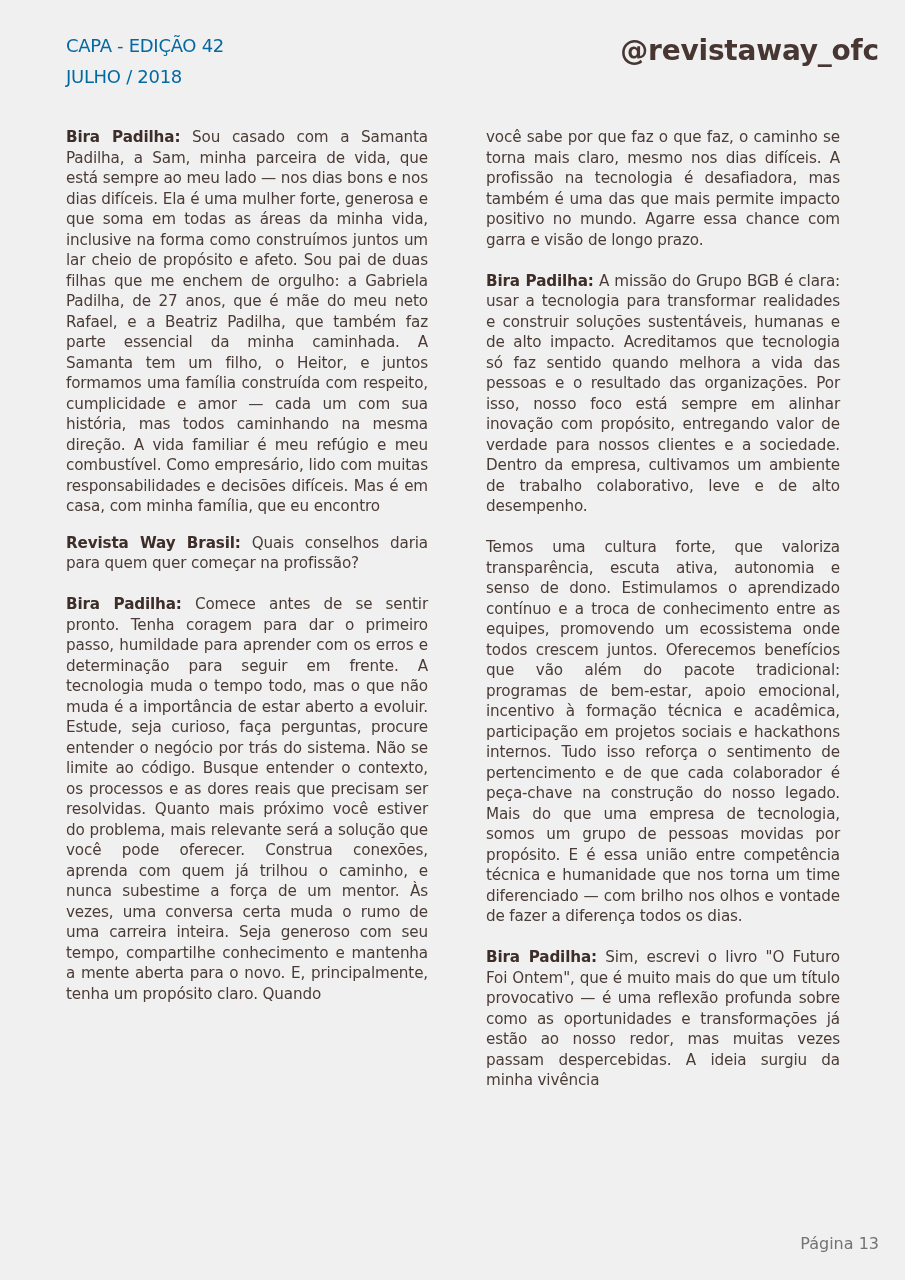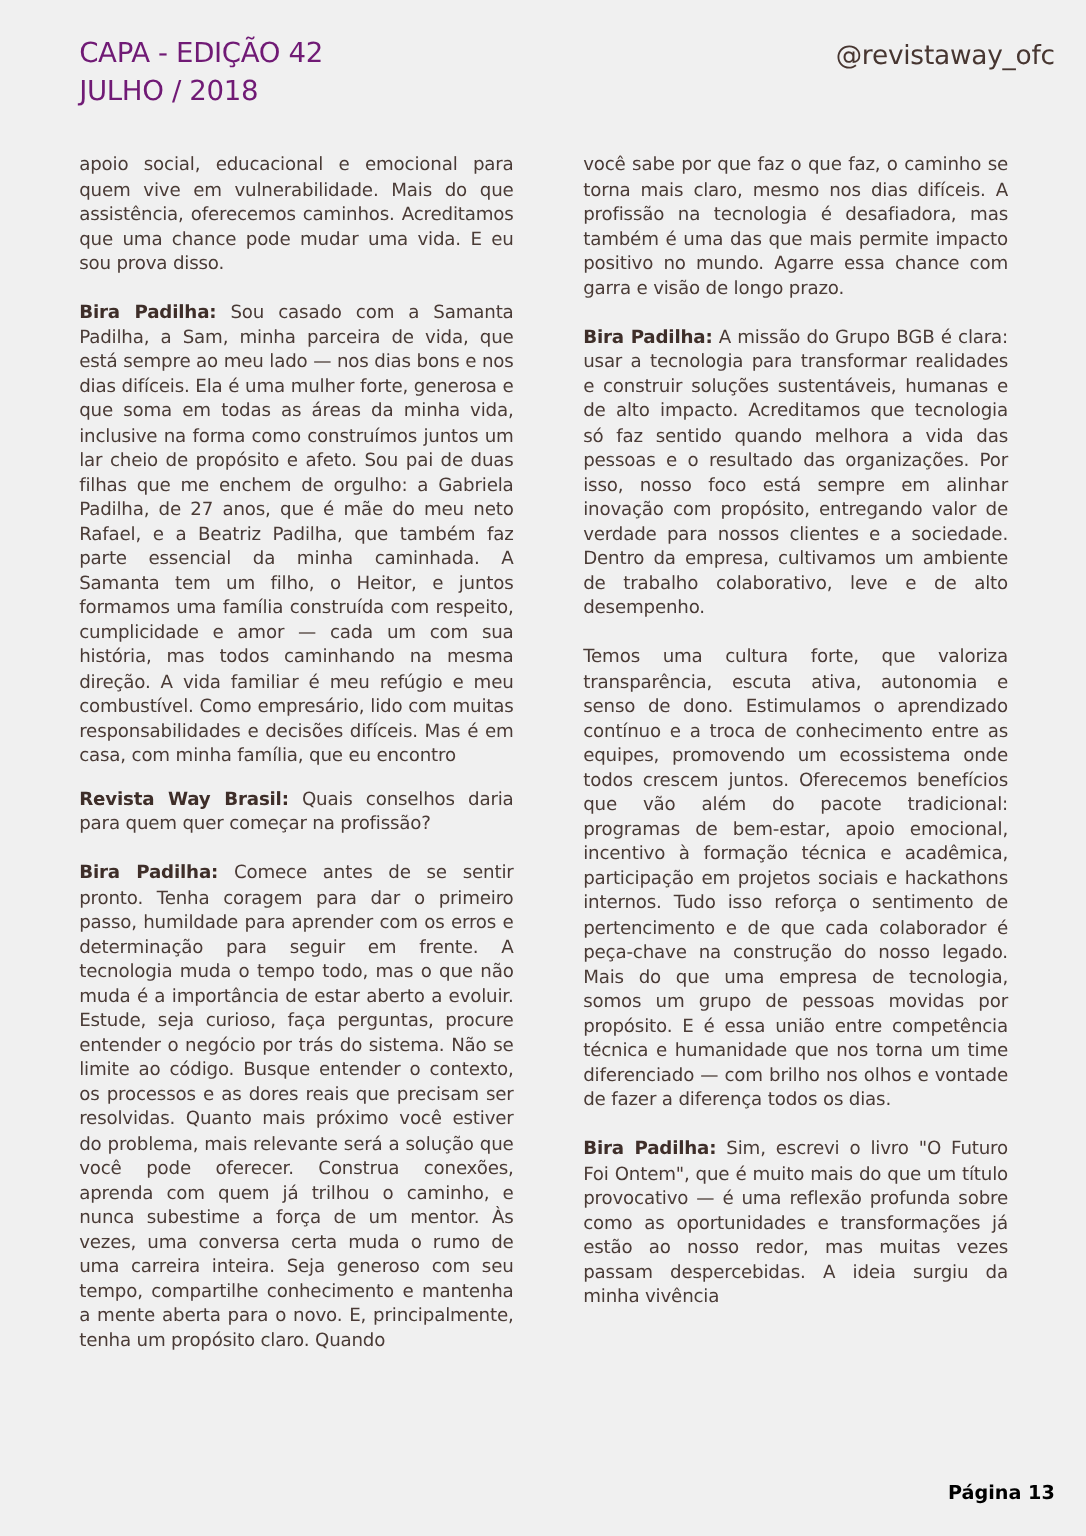--- a/index.html
+++ b/index.html
@@ -12,33 +12,33 @@
       height: 1280px;
       position: relative;
       overflow: hidden;
       color: #4a3b36;
       font-family: "DejaVu Sans", "Liberation Sans", sans-serif;
     }
     .header-left {
       position: absolute;
       left: 66px;
       top: 30px;
-      font-size: 23px;
+      font-size: 18px;
       line-height: 31px;
-      color: #701a75;
+      color: #0369a1;
       font-weight: normal;
       letter-spacing: -0.3px;
     }
     .header-left div { white-space: nowrap; }
     .handle {
       position: absolute;
       right: 26px;
       top: 34px;
-      font-size: 22px;
-      font-weight: normal;
+      font-size: 28px;
+      font-weight: bold;
       color: #473631;
       letter-spacing: -0.2px;
     }
     .column {
       position: absolute;
       top: 127px;
       font-size: 15.2px;
       line-height: 20.5px;
       text-align: justify;
       color: #4a3b36;
@@ -52,36 +52,35 @@
     .column p.tight { margin-bottom: 16px; }
     .column b {
       font-weight: bold;
       color: #3e2e29;
     }
     .page-num {
       position: absolute;
       right: 26px;
       top: 1234px;
       font-size: 16px;
-      font-weight: bold;
-      color: #000000;
+      font-weight: normal;
+      color: #737373;
     }
   </style>
 </head>
 <body>
 
 <div class="header-left">
   <div>CAPA - EDIÇÃO 42</div>
   <div>JULHO / 2018</div>
 </div>
 
 <div class="handle">@revistaway_ofc</div>
 
 <div class="column col-left">
-  <p><b></b><span>apoio social, educacional e emocional para quem vive em vulnerabilidade. Mais do que assistência, oferecemos caminhos. Acreditamos que uma chance pode mudar uma vida. E eu sou prova disso.</span></p>
   <p class="tight"><b>Bira Padilha:</b><span> Sou casado com a Samanta Padilha, a Sam, minha parceira de vida, que está sempre ao meu lado — nos dias bons e nos dias difíceis. Ela é uma mulher forte, generosa e que soma em todas as áreas da minha vida, inclusive na forma como construímos juntos um lar cheio de propósito e afeto. Sou pai de duas filhas que me enchem de orgulho: a Gabriela Padilha, de 27 anos, que é mãe do meu neto Rafael, e a Beatriz Padilha, que também faz parte essencial da minha caminhada. A Samanta tem um filho, o Heitor, e juntos formamos uma família construída com respeito, cumplicidade e amor — cada um com sua história, mas todos caminhando na mesma direção. A vida familiar é meu refúgio e meu combustível. Como empresário, lido com muitas responsabilidades e decisões difíceis. Mas é em casa, com minha família, que eu encontro</span></p>
   <p><b>Revista Way Brasil:</b><span> Quais conselhos daria para quem quer começar na profissão?</span></p>
   <p><b>Bira Padilha:</b><span> Comece antes de se sentir pronto. Tenha coragem para dar o primeiro passo, humildade para aprender com os erros e determinação para seguir em frente. A tecnologia muda o tempo todo, mas o que não muda é a importância de estar aberto a evoluir. Estude, seja curioso, faça perguntas, procure entender o negócio por trás do sistema. Não se limite ao código. Busque entender o contexto, os processos e as dores reais que precisam ser resolvidas. Quanto mais próximo você estiver do problema, mais relevante será a solução que você pode oferecer. Construa conexões, aprenda com quem já trilhou o caminho, e nunca subestime a força de um mentor. Às vezes, uma conversa certa muda o rumo de uma carreira inteira. Seja generoso com seu tempo, compartilhe conhecimento e mantenha a mente aberta para o novo. E, principalmente, tenha um propósito claro. Quando</span></p>
 </div>
 
 <div class="column col-right">
   <p><b></b><span>você sabe por que faz o que faz, o caminho se torna mais claro, mesmo nos dias difíceis. A profissão na tecnologia é desafiadora, mas também é uma das que mais permite impacto positivo no mundo. Agarre essa chance com garra e visão de longo prazo.</span></p>
   <p><b>Bira Padilha:</b><span> A missão do Grupo BGB é clara: usar a tecnologia para transformar realidades e construir soluções sustentáveis, humanas e de alto impacto. Acreditamos que tecnologia só faz sentido quando melhora a vida das pessoas e o resultado das organizações. Por isso, nosso foco está sempre em alinhar inovação com propósito, entregando valor de verdade para nossos clientes e a sociedade. Dentro da empresa, cultivamos um ambiente de trabalho colaborativo, leve e de alto desempenho.</span></p>
   <p><b></b><span>Temos uma cultura forte, que valoriza transparência, escuta ativa, autonomia e senso de dono. Estimulamos o aprendizado contínuo e a troca de conhecimento entre as equipes, promovendo um ecossistema onde todos crescem juntos. Oferecemos benefícios que vão além do pacote tradicional: programas de bem-estar, apoio emocional, incentivo à formação técnica e acadêmica, participação em projetos sociais e hackathons internos. Tudo isso reforça o sentimento de pertencimento e de que cada colaborador é peça-chave na construção do nosso legado. Mais do que uma empresa de tecnologia, somos um grupo de pessoas movidas por propósito. E é essa união entre competência técnica e humanidade que nos torna um time diferenciado — com brilho nos olhos e vontade de fazer a diferença todos os dias.</span></p>
   <p><b>Bira Padilha:</b><span> Sim, escrevi o livro "O Futuro Foi Ontem", que é muito mais do que um título provocativo — é uma reflexão profunda sobre como as oportunidades e transformações já estão ao nosso redor, mas muitas vezes passam despercebidas. A ideia surgiu da minha vivência</span></p>

